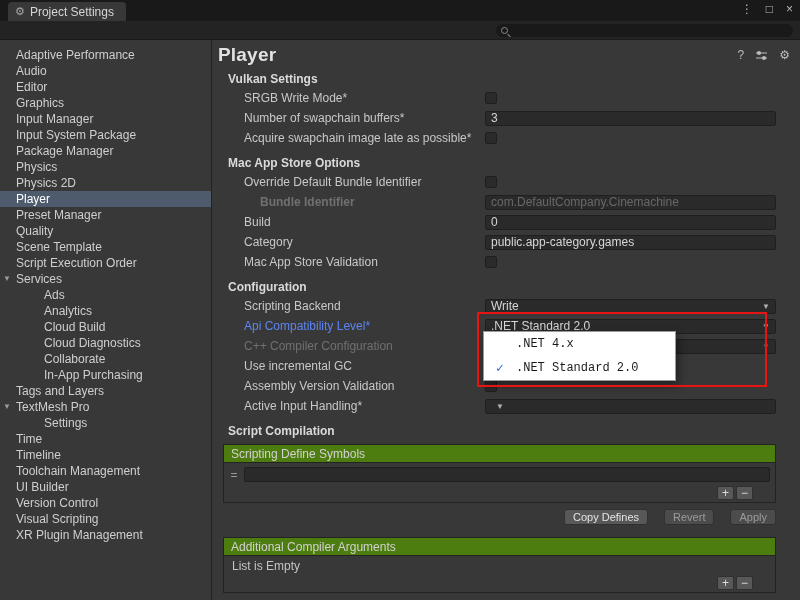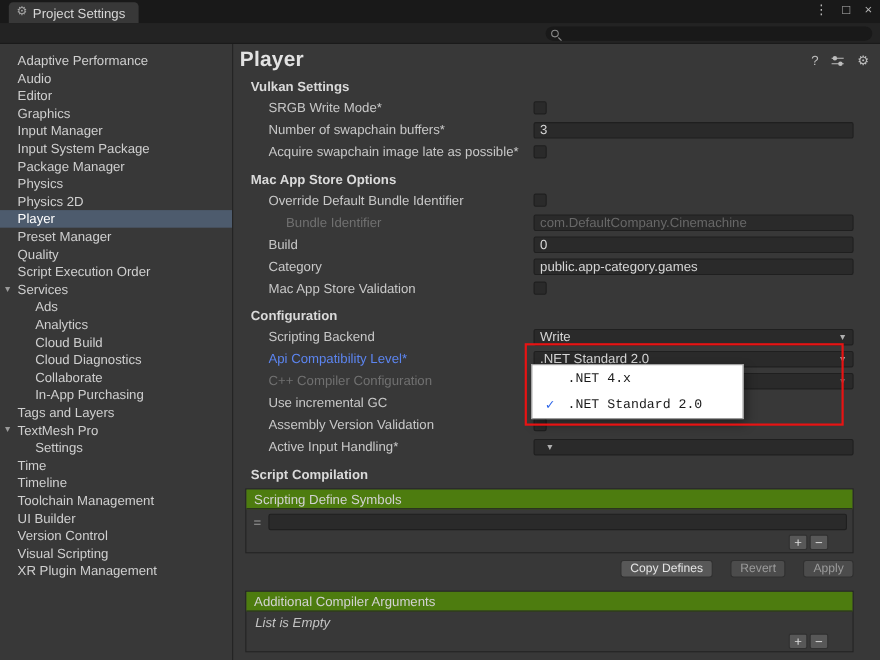--- a/index.html
+++ b/index.html
@@ -18,35 +18,35 @@
   .toolbar { height:19px; background:#232323; border-bottom:1px solid #1a1a1a;
              display:flex; justify-content:flex-end; align-items:center; padding:0 7px; }
   .search { width:297px; height:13px; background:#191919; border-radius:7px;
             display:flex; align-items:center; padding:0 5px; gap:4px; }
   .mag { width:7px; height:7px; border:1px solid #8a8a8a; border-radius:50%; position:relative; flex-shrink:0; }
   .mag::after { content:""; position:absolute; width:4px; height:1px; background:#8a8a8a; transform:rotate(45deg); left:5px; top:7px; }
   
   .bodywrap { display:flex; height:560px; }
   .sidebar { width:212px; flex-shrink:0; border-right:1px solid #232323; padding-top:7px; overflow:hidden; }
   .sb-item { height:16px; line-height:16px; padding-left:16px; position:relative; white-space:nowrap; color:#cfcfcf; cursor:default; }
-  .sb-item.child { padding-left:32px; }
+  .sb-item.child { padding-left:44px; }
   .sb-item.selected { background:#4d5b6d; color:#ffffff; }
   .foldout { position:absolute; left:3px; top:0; font-size:8px; color:#9a9a9a; }
   .main { flex:1; position:relative; }
   .main-header { height:30px; display:flex; align-items:center; padding:0 10px 0 6px; }
   .main-title { flex:1; font-size:19px; font-weight:bold; color:#e2e2e2; letter-spacing:.2px; }
   .hicons { display:flex; gap:11px; align-items:center; color:#bdbdbd; }
   
   .sec { font-weight:bold; color:#dadada; height:18px; line-height:18px; padding-left:16px; margin-top:6px; }
   .sec.first { margin-top:0; }
   .row { display:flex; align-items:center; height:20px; padding-left:32px; padding-right:24px; }
   .label { width:241px; flex-shrink:0; white-space:nowrap; overflow:hidden; color:#c8c8c8; }
   .label.disabled { color:#707070; }
   .label.blue { color:#5c85f0; }
-  .label.sub { padding-left:16px; }
+  .label.sub { padding-left:16px;font-weight:bold; }
   .checkbox { width:12px; height:12px; background:#2a2a2a; border:1px solid #1f1f1f; border-radius:2px; flex-shrink:0; }
   .tf { flex:1; height:15px; line-height:13px; background:#2a2a2a; border:1px solid #1f1f1f; border-radius:2px;
         padding:0 5px; color:#d6d6d6; white-space:nowrap; overflow:hidden; }
   .tf.disabled { color:#686868; }
   .dd { flex:1; height:15px; background:#2a2a2a; border:1px solid #1f1f1f; border-radius:2px; padding:0 5px;
         display:flex; align-items:center; justify-content:space-between; color:#d6d6d6; }
   .dd.disabled { color:#686868; }
   .caret { font-size:8px; color:#b0b0b0; margin-left:5px; }
   .dd.disabled .caret { color:#6a6a6a; }
   
@@ -56,21 +56,21 @@
   .menu-item { height:24px; display:flex; align-items:center; color:#1a1a1a; }
   .menu-check { width:32px; text-align:center; color:#2e66e8; font-weight:bold; font-size:13px; flex-shrink:0; }
   .red-box { position:absolute; left:265px; top:-4px; width:290px; height:75px;
              border:2px solid #e81313; z-index:20; pointer-events:none; }
   
   .listbox { margin:4px 24px 0 11px; border:1px solid #232323; }
   .listbox.second { margin-top:12px; }
   .lb-header { height:18px; line-height:18px; background:#4d7c0f; padding-left:7px; color:#d2d2d2; border-bottom:1px solid #232323; }
   .lb-fieldrow { display:flex; align-items:center; padding:4px 5px; gap:5px; }
   .handle { width:10px; text-align:center; color:#9a9a9a; flex-shrink:0; }
-  .lb-row { height:20px; line-height:20px; padding-left:8px; color:#c4c4c4;font-style:italic; }
+  .lb-row { height:20px; line-height:20px; padding-left:8px; color:#c4c4c4; }
   .lb-footer { height:16px; display:flex; justify-content:flex-end; padding-right:22px; }
   .pm { display:flex; gap:2px; }
   .pm span { width:17px; height:14px; background:#585858; border:1px solid #303030; border-radius:2px;
              color:#dddddd; text-align:center; line-height:12px; font-size:12px; }
   .btn-row { display:flex; justify-content:flex-end; gap:16px; margin:6px 24px 0 0; }
   .btn { height:16px; line-height:14px; padding:0 8px; background:#585858; border:1px solid #303030;
          border-radius:3px; color:#e4e4e4; font-size:11px; }
   .btn.disabled { color:#9b9b9b; background:#4c4c4c; }
 </style>
 </head>
@@ -102,20 +102,21 @@
     <div class="sb-item">Editor</div>
     <div class="sb-item">Graphics</div>
     <div class="sb-item">Input Manager</div>
     <div class="sb-item">Input System Package</div>
     <div class="sb-item">Package Manager</div>
     <div class="sb-item">Physics</div>
     <div class="sb-item">Physics 2D</div>
     <div class="sb-item selected">Player</div>
     <div class="sb-item">Preset Manager</div>
     <div class="sb-item">Quality</div>
+    <div class="sb-item">Scene Template</div>
     <div class="sb-item">Script Execution Order</div>
     <div class="sb-item">
       <span class="foldout">▼</span>
       <span>Services</span>
     </div>
     <div class="sb-item child">Ads</div>
     <div class="sb-item child">Analytics</div>
     <div class="sb-item child">Cloud Build</div>
     <div class="sb-item child">Cloud Diagnostics</div>
     <div class="sb-item child">Collaborate</div>

